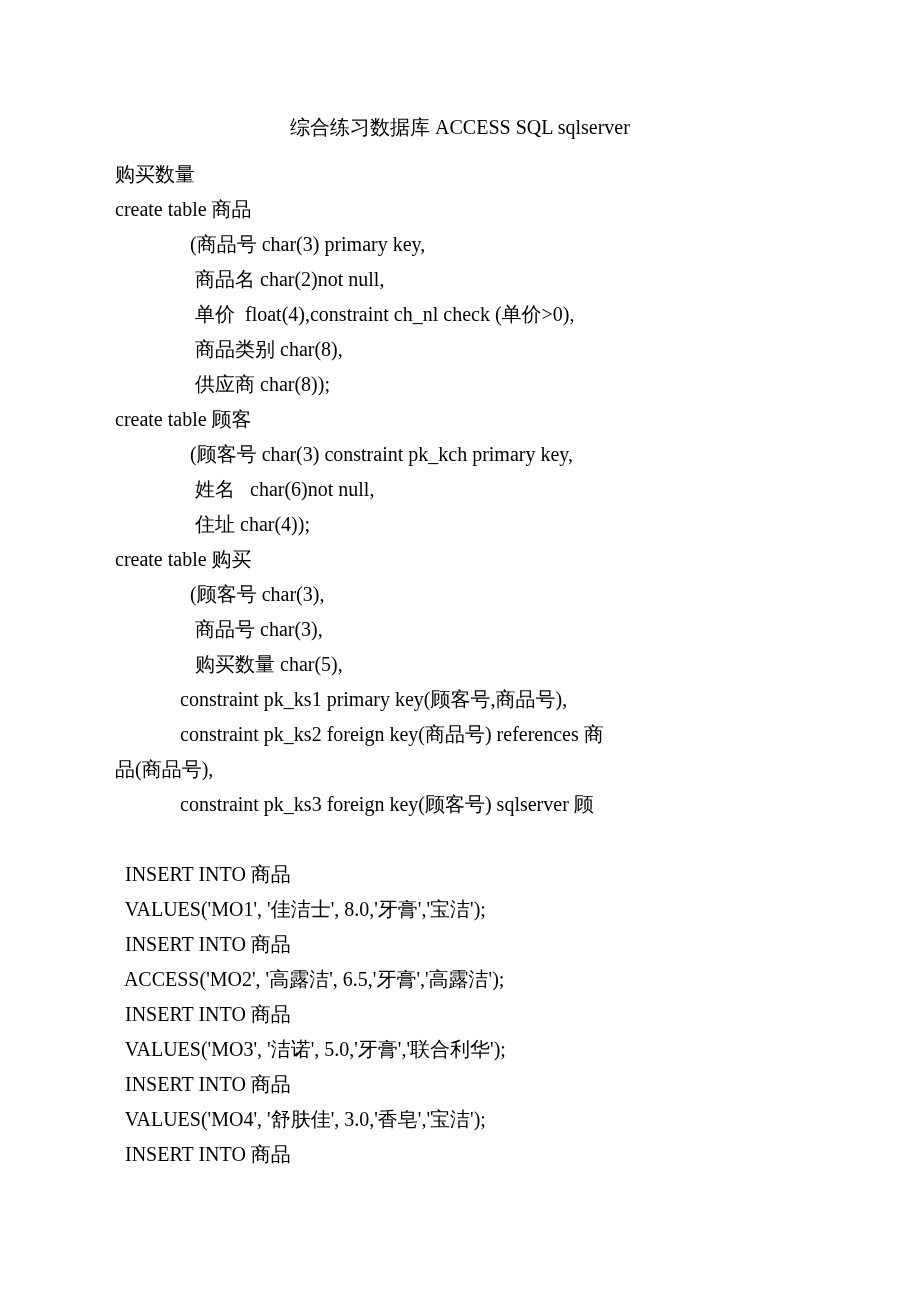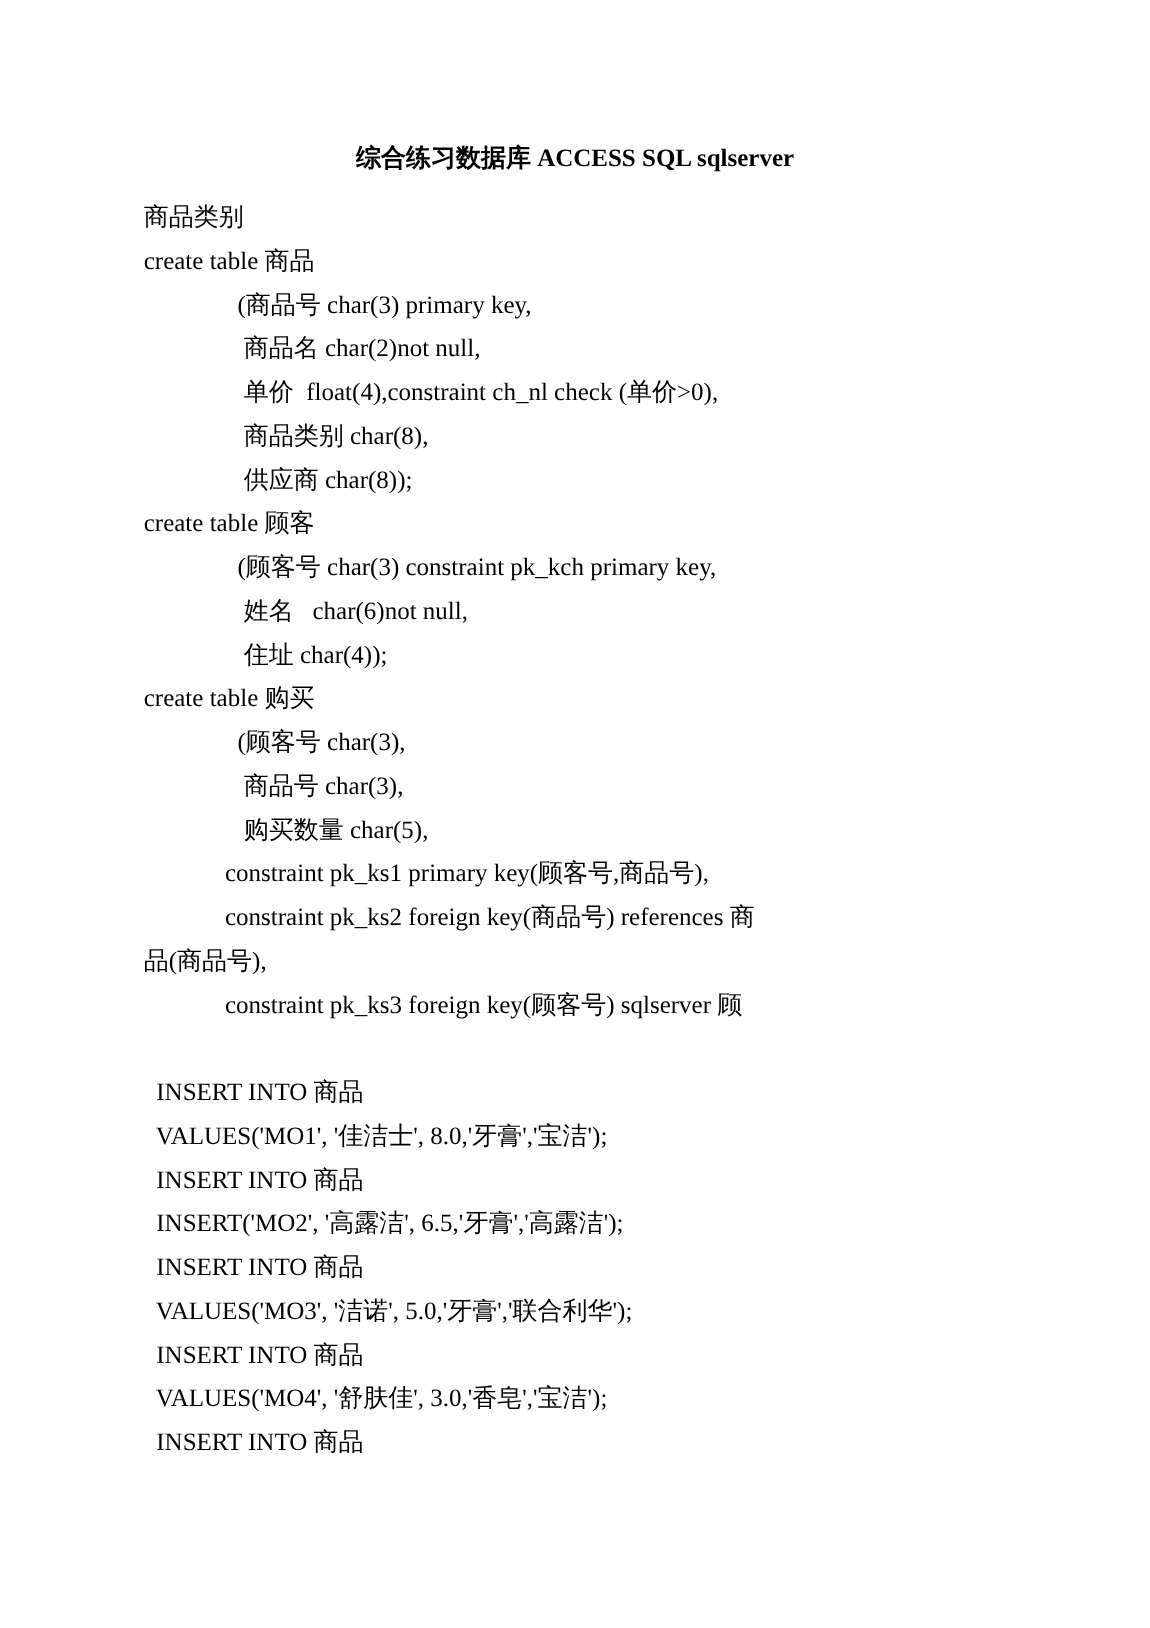--- a/index.html
+++ b/index.html
@@ -12,34 +12,34 @@
     line-height: 1.75;
   }
   .page {
     width: 920px;
     min-height: 1302px;
     box-sizing: border-box;
     padding: 110px 115px 60px 115px;
   }
   .title {
     text-align: center;
-    font-weight: bold;
+    font-weight: normal;
     margin-bottom: 12px;
   }
   .line {
     white-space: pre;
   }
 </style>
 </head>
 <body>
 
 <div class="page">
   <div class="title">综合练习数据库 ACCESS SQL  sqlserver</div>
   <div id="body-lines">
-      <div class="line">商品类别</div>
+      <div class="line">购买数量</div>
       <div class="line">create table 商品</div>
       <div class="line">               (商品号 char(3) primary key,</div>
       <div class="line">                商品名 char(2)not null,</div>
       <div class="line">                单价  float(4),constraint ch_nl check (单价&gt;0),</div>
       <div class="line">                商品类别 char(8),</div>
       <div class="line">                供应商 char(8));</div>
       <div class="line">create table 顾客</div>
       <div class="line">               (顾客号 char(3) constraint pk_kch primary key,</div>
       <div class="line">                姓名   char(6)not null,</div>
       <div class="line">                住址 char(4));</div>
@@ -48,20 +48,20 @@
       <div class="line">                商品号 char(3),</div>
       <div class="line">                购买数量 char(5),</div>
       <div class="line">             constraint pk_ks1 primary key(顾客号,商品号),</div>
       <div class="line">             constraint pk_ks2 foreign key(商品号) references 商</div>
       <div class="line">品(商品号),</div>
       <div class="line">             constraint pk_ks3 foreign key(顾客号) sqlserver 顾</div>
       <div class="line">&nbsp;</div>
       <div class="line">  INSERT INTO 商品</div>
       <div class="line">  VALUES('MO1', '佳洁士', 8.0,'牙膏','宝洁');</div>
       <div class="line">  INSERT INTO 商品</div>
-      <div class="line">  INSERT('MO2', '高露洁', 6.5,'牙膏','高露洁');</div>
+      <div class="line">  ACCESS('MO2', '高露洁', 6.5,'牙膏','高露洁');</div>
       <div class="line">  INSERT INTO 商品</div>
       <div class="line">  VALUES('MO3', '洁诺', 5.0,'牙膏','联合利华');</div>
       <div class="line">  INSERT INTO 商品</div>
       <div class="line">  VALUES('MO4', '舒肤佳', 3.0,'香皂','宝洁');</div>
       <div class="line">  INSERT INTO 商品</div>
     </div>
 </div>
 
 </body></html>

